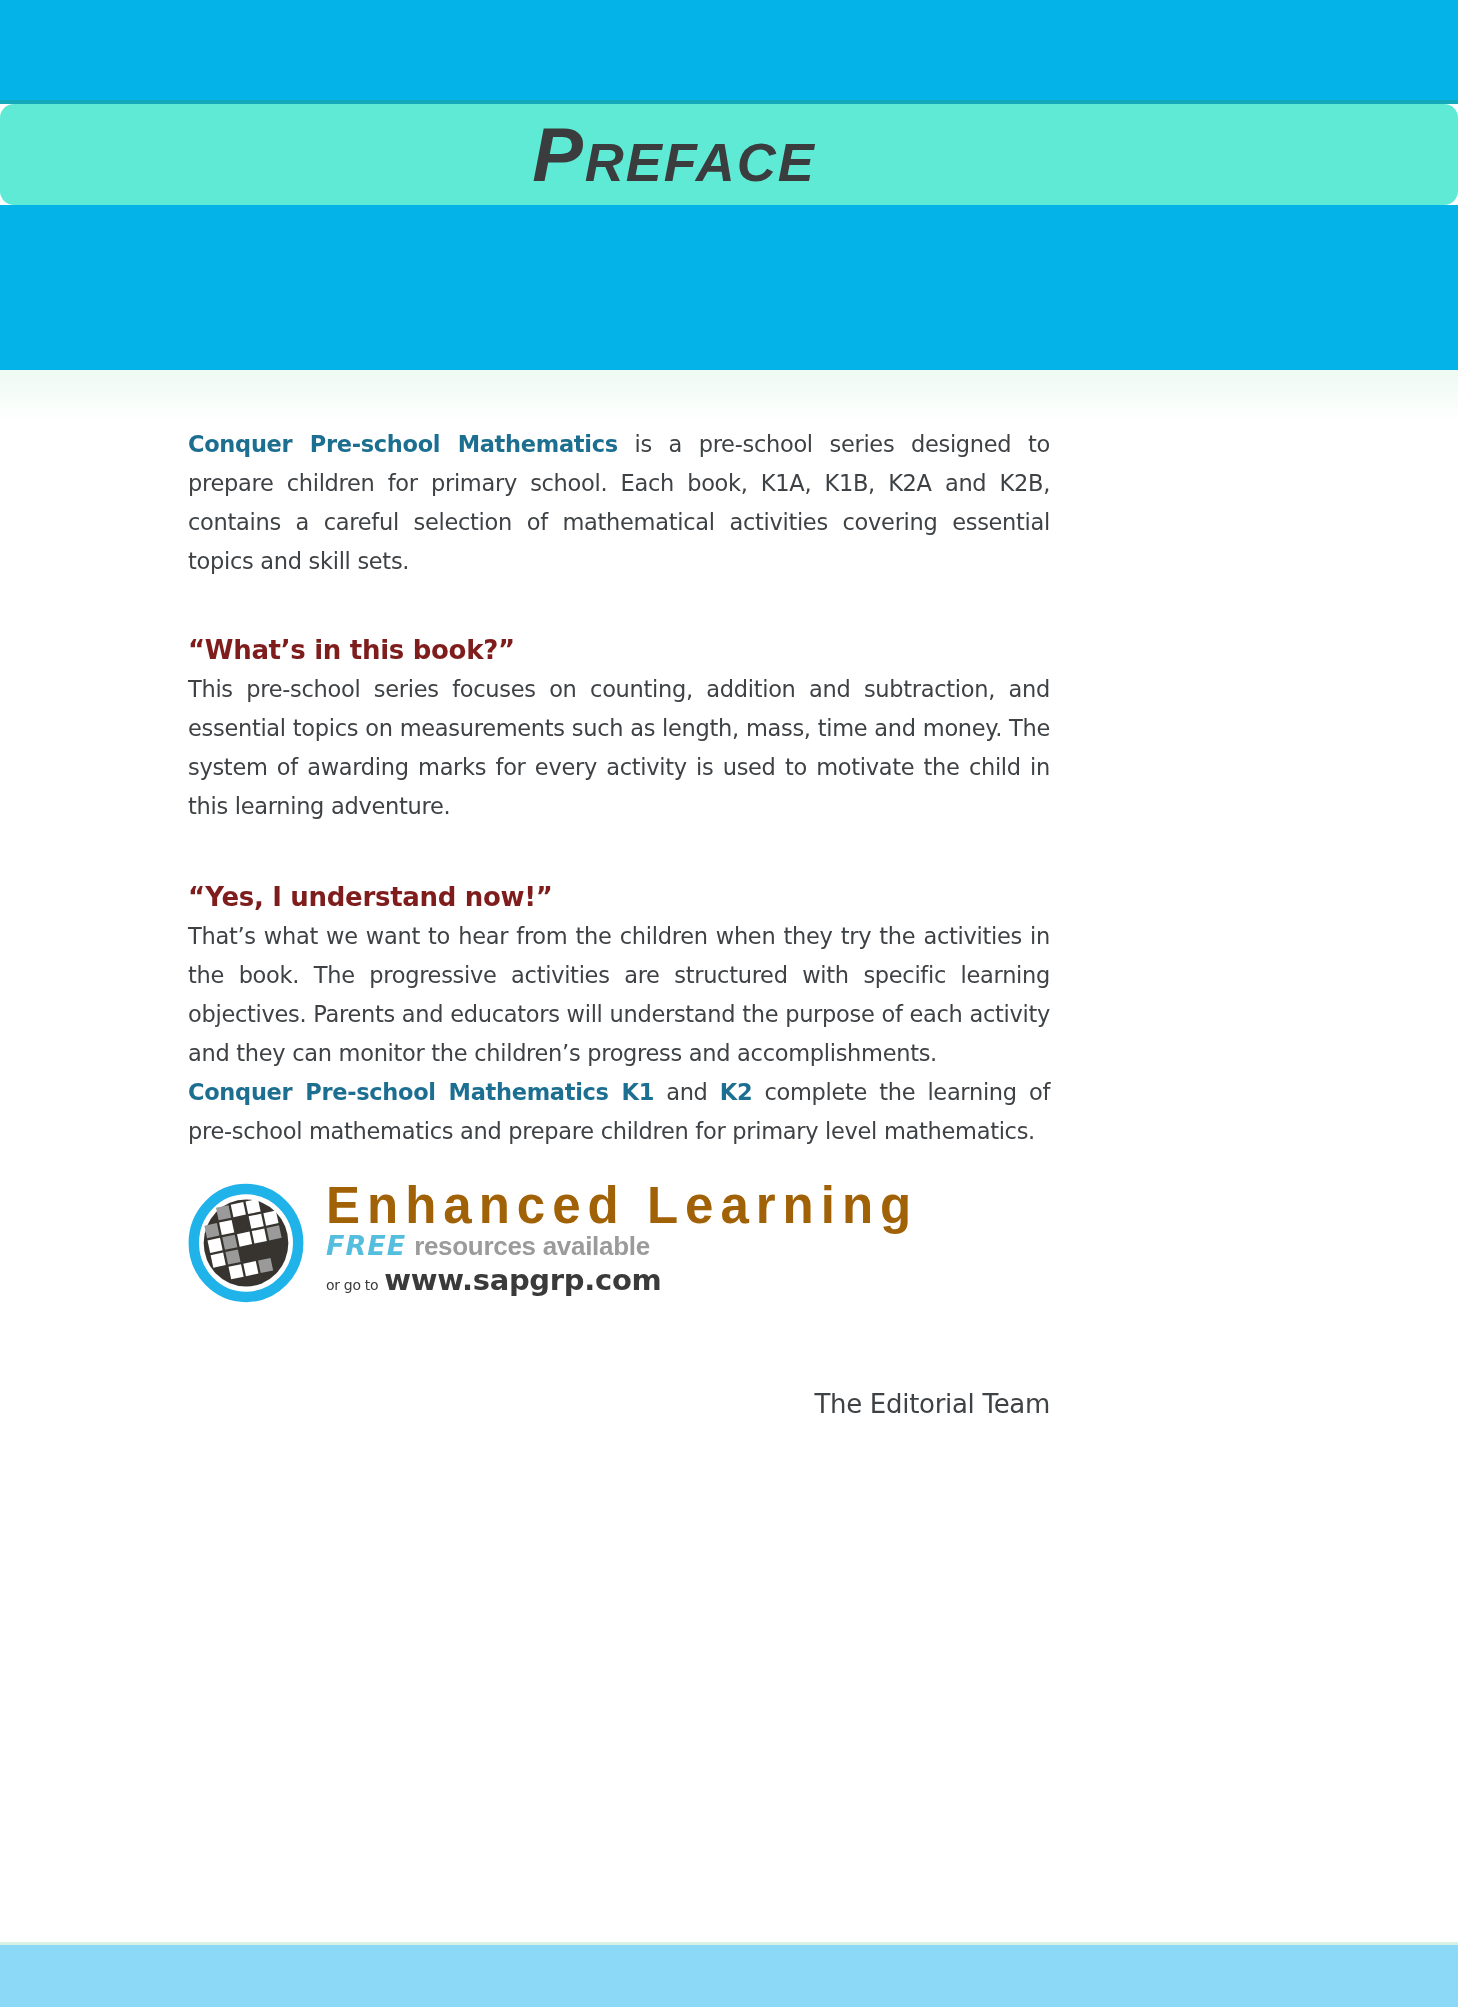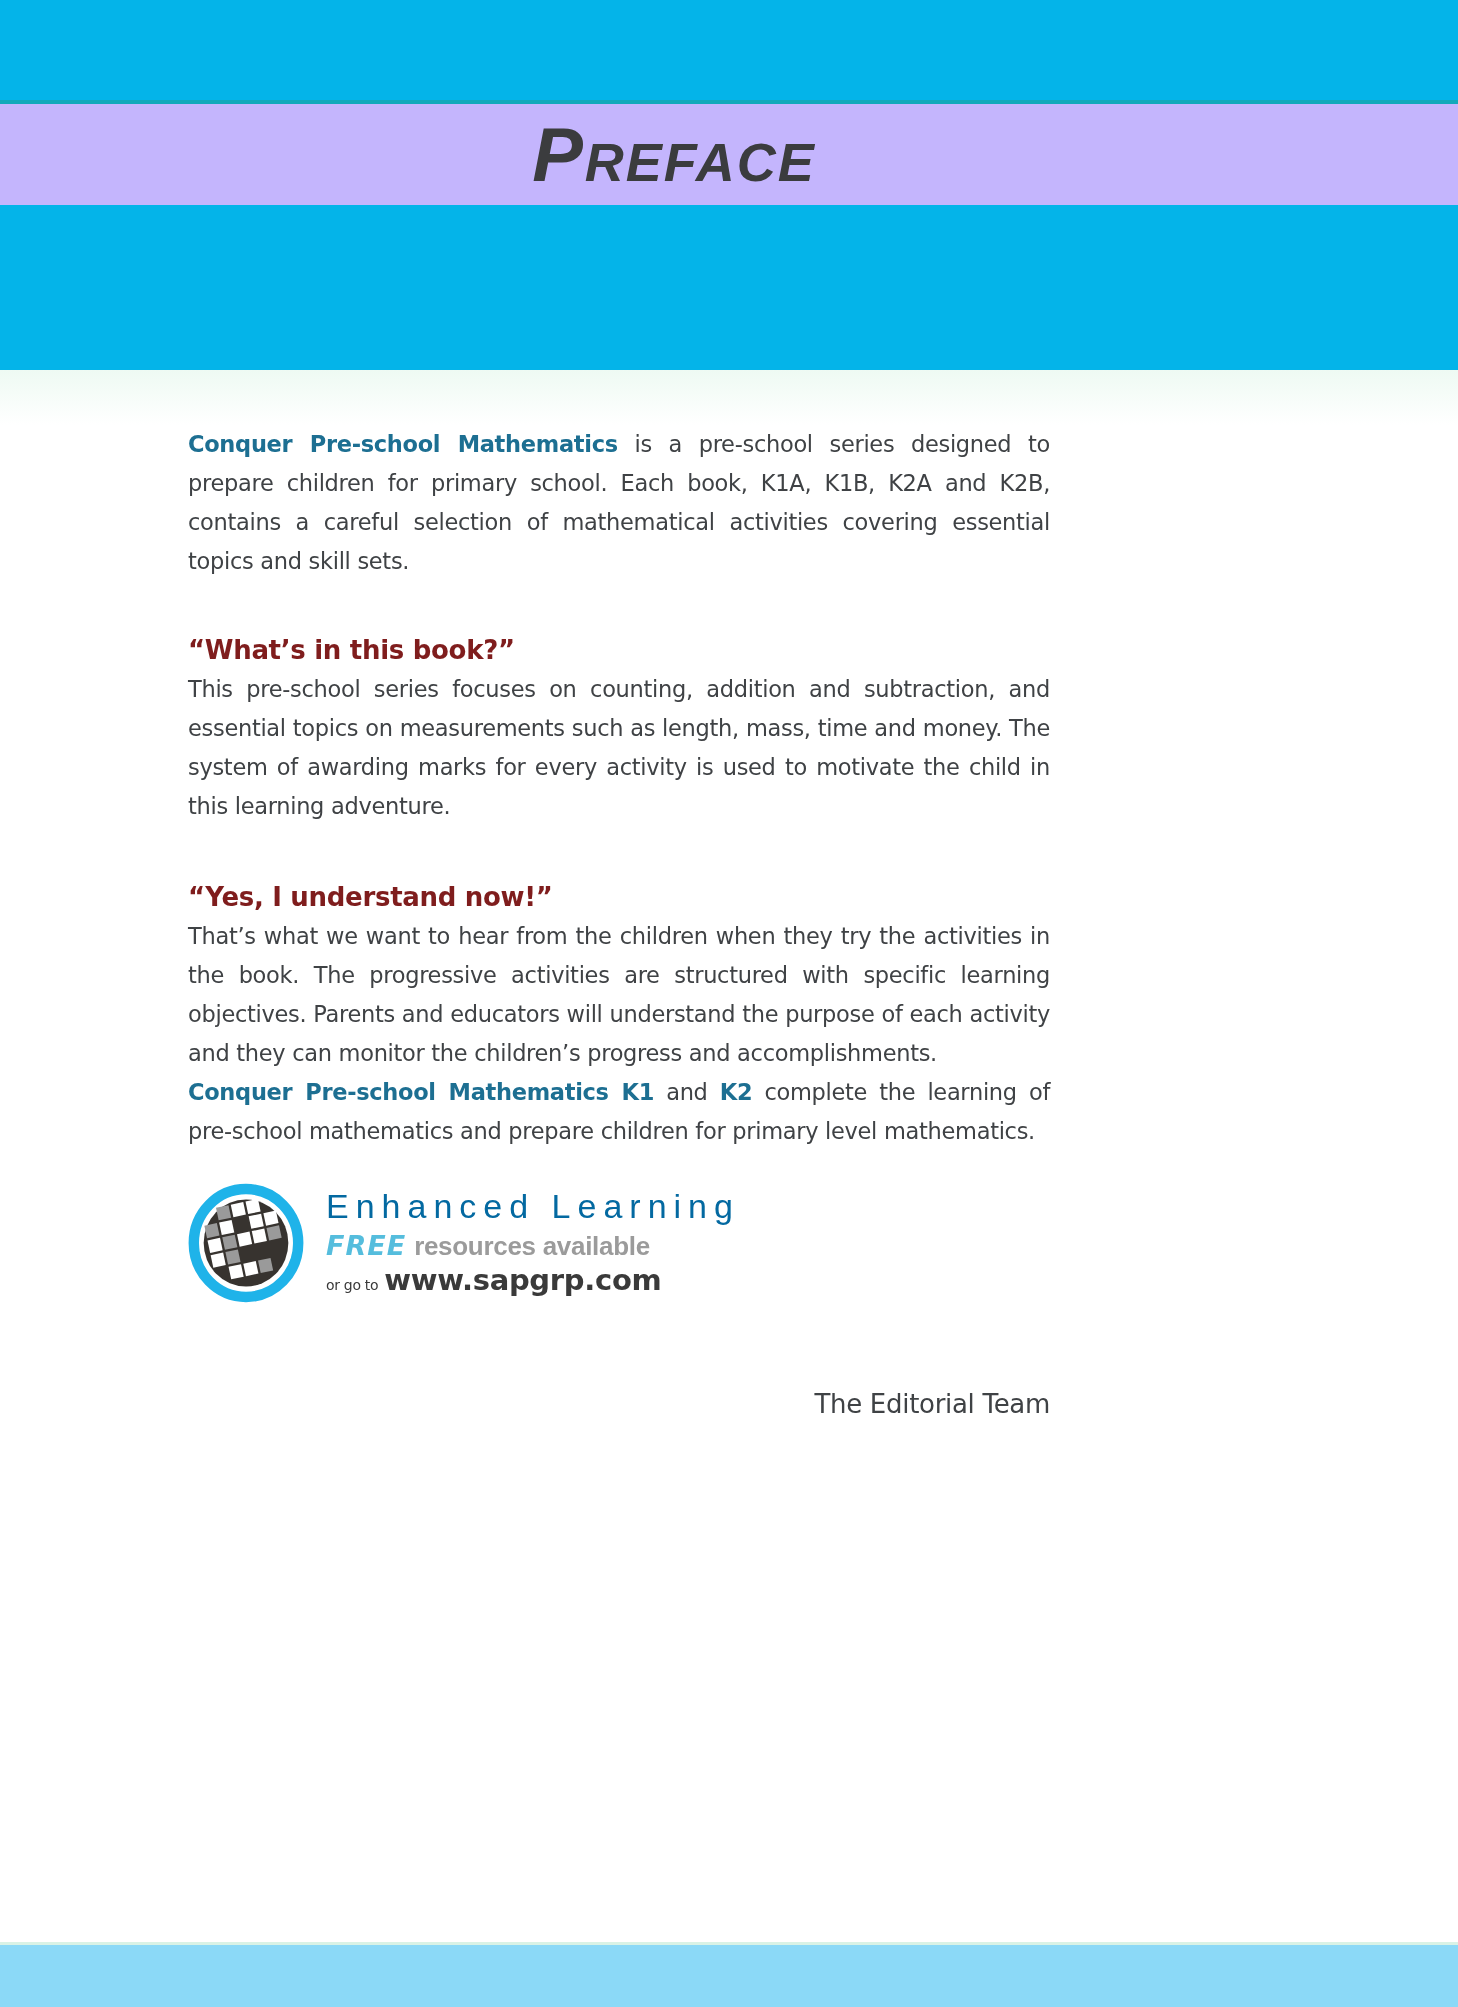--- a/index.html
+++ b/index.html
@@ -11,22 +11,22 @@
     font-family:"Liberation Sans", sans-serif;
     overflow:hidden;
   }
   
   .band-top{
     position:absolute;top:0;left:0;width:100%;height:100px;
     background:#04b4e9;border-bottom:4px solid #13a9bb;
   }
   .title-band{
     position:absolute;top:104px;left:0;width:100%;height:101px;
-    background:#c4b5fd;
-    display:flex;align-items:center;justify-content:center;
+    background:#5eead4;
+    display:flex;align-items:center;justify-content:center;border-radius:14px;
   }
   .page-title{
     color:#3b3c3e;
     font-style:italic;font-weight:bold;
     letter-spacing:2px;
     transform:translateX(-55px);
     white-space:nowrap;
     line-height:1;
   }
   .page-title .initial{font-size:76px;}
@@ -62,23 +62,23 @@
   .closing{margin-top:68px;}
 
   
   .enhanced{
     margin-top:30px;
     display:flex;align-items:flex-start;gap:22px;
   }
   .el-logo{display:block;flex:0 0 auto;}
   .el-text{padding-top:2px;}
   .el-title{
-    color:#0369a1;font-weight:400;
+    color:#a16207;font-weight:700;
     font-family:"Liberation Sans", sans-serif;
-    font-size:34px;line-height:46px;letter-spacing:7px;
+    font-size:51px;line-height:46px;letter-spacing:7px;
     white-space:nowrap;
   }
   .el-free-line{line-height:34px;white-space:nowrap;}
   .el-free{
     color:#55bddd;font-style:italic;font-weight:bold;
     font-size:27px;letter-spacing:1px;
     font-family:"DejaVu Sans", sans-serif;
   }
   .el-free-rest{
     color:#9b9b9b;font-weight:bold;font-size:26px;

